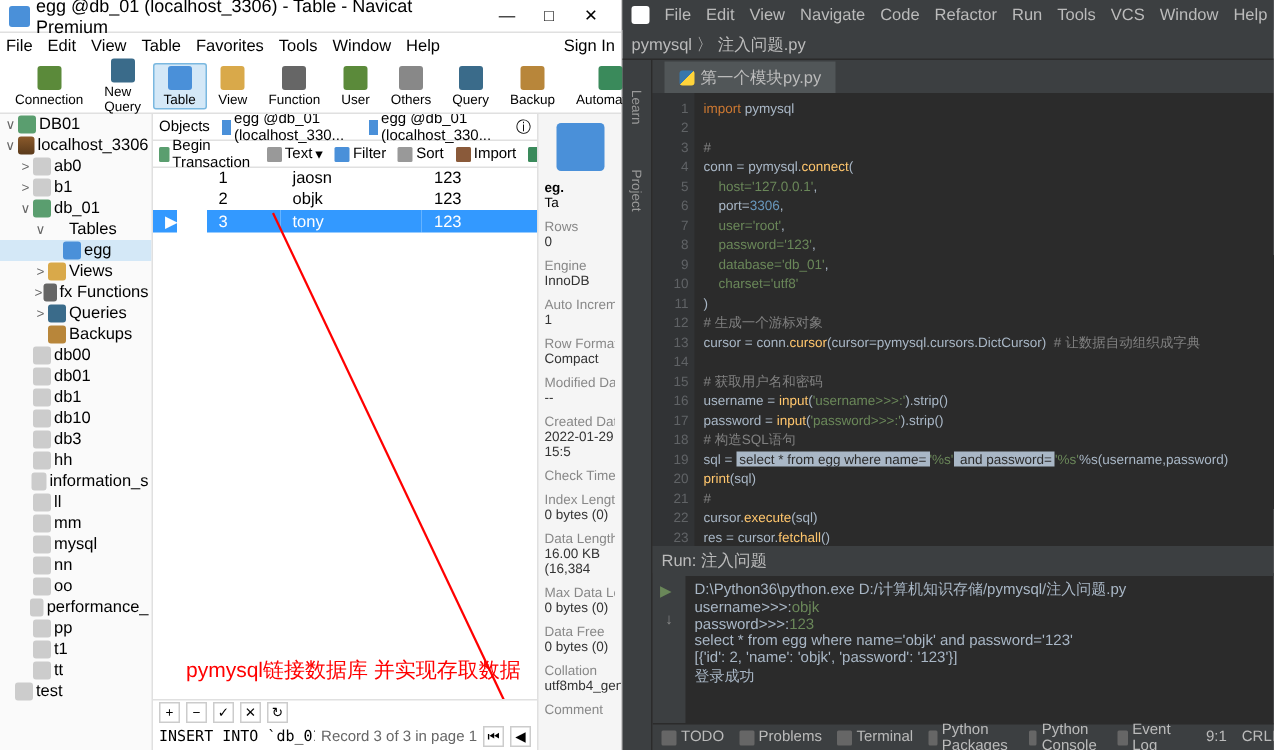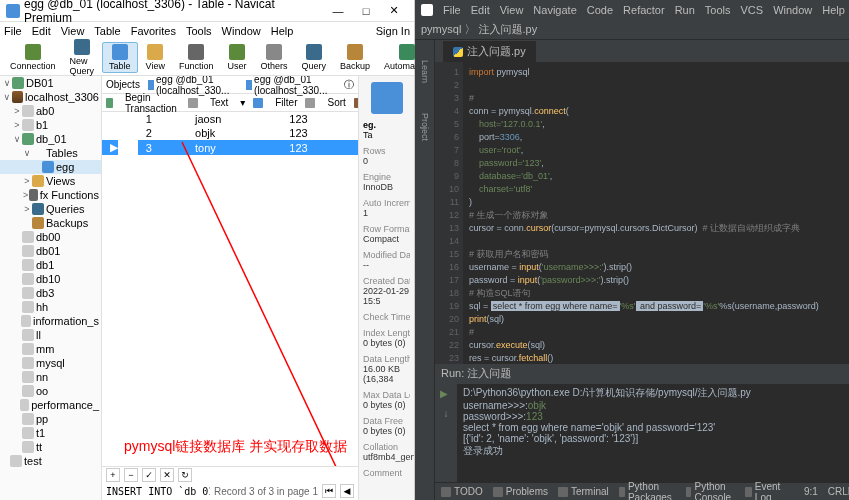--- a/index.html
+++ b/index.html
@@ -33,21 +33,21 @@
 .tic-db { background: #5a9e6f; } .tic-srv { background: linear-gradient(#8b5a2b,#5a3a1b); }
 .tic-tbl { background: #4a90d9; } .tic-vw { background: #d9a94a; }
 .tic-fn { background: #666; } .tic-qr { background: #3a6b8a; }
 .tic-bk { background: #b8863a; } .tic-dbg { background: #ccc; }
 
 .nv-main { flex: 1; display: flex; flex-direction: column; overflow: hidden; }
 .nv-tabs { height: 18px; display: flex; align-items: center; border-bottom: 1px solid #e0e0e0; font-size: 10px; padding: 0 4px; gap: 8px; }
 .nv-tabs .tab { cursor: pointer; display: flex; align-items: center; gap: 2px; }
 .nv-tabs .tic { width: 10px; height: 10px; }
 .nv-ttoolbar { height: 18px; display: flex; align-items: center; padding: 0 4px; gap: 8px; font-size: 10px; border-bottom: 1px solid #e0e0e0; }
-.nv-ttoolbar .tbtn { cursor: pointer; display: flex; align-items: center; gap: 12px; }
+.nv-ttoolbar .tbtn { cursor: pointer; display: flex; align-items: center; gap: 2px; }
 .nv-ttoolbar .ti { width: 10px; height: 10px; border-radius: 1px; }
 .ti-begin { background: #5a9e6f; } .ti-text { background: #999; }
 .ti-filter { background: #4a90d9; } .ti-sort { background: #999; }
 .ti-import { background: #8a5a3a; } .ti-export { background: #3a8a5b; }
 
 .nv-grid { flex: 1; overflow: hidden; font-size: 11px; position: relative; }
 .nv-grid table { border-collapse: collapse; width: 100%; }
 .nv-grid th { text-align: left; padding: 1px 8px; background: #f5f5f5; border-bottom: 1px solid #ddd; font-weight: normal; }
 .nv-grid td { padding: 1px 8px; }
 .nv-grid tr.sel td { background: #3399ff; color: #fff; }
@@ -445,23 +445,23 @@
     <span class="spacer" style="flex:1"></span>
 
   </div>
   <div class="pc-body">
     <div class="pc-leftgutter">
       <div class="vtab">Learn</div>
       <div class="vtab">Project</div>
     </div>
     <div class="pc-main">
       <div class="pc-tabs">
-        <div class="tab active">
+        <div class="tab">
             <span class="pyic"></span>
-            <span>注入问题.py</span>
+            <span>第一个模块py.py</span>
           </div>
 
       </div>
       <div class="pc-editor">
         <div class="pc-gutter" id="pc-gutter">
             <div>1</div>
             <div>2</div>
             <div>3</div>
             <div>4</div>
             <div>5</div>

